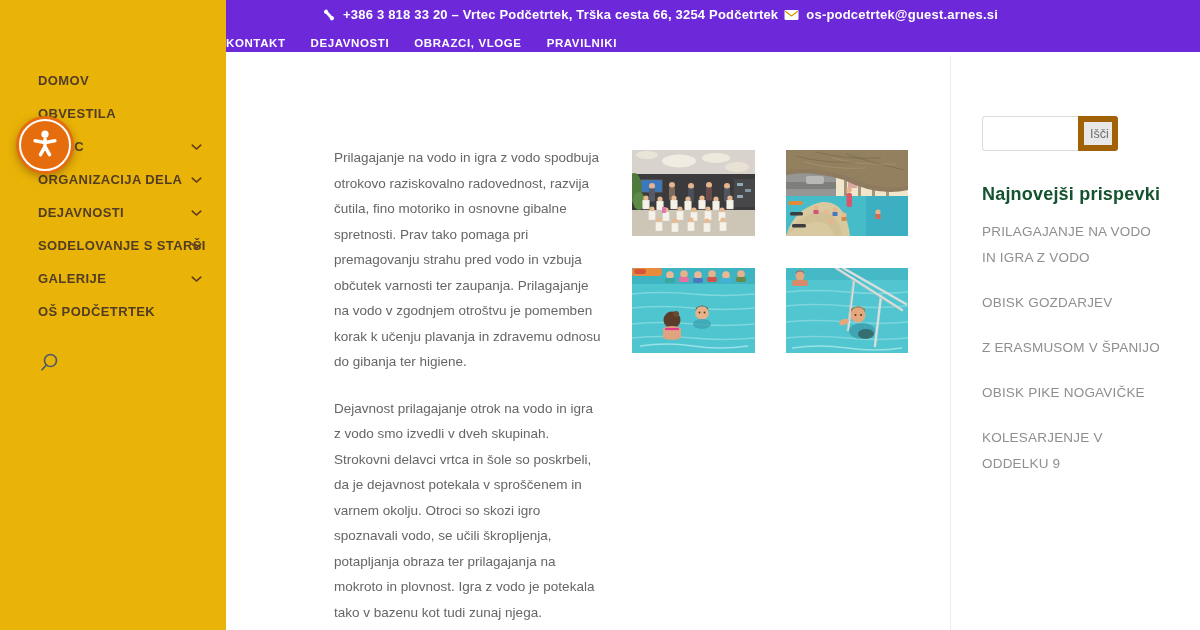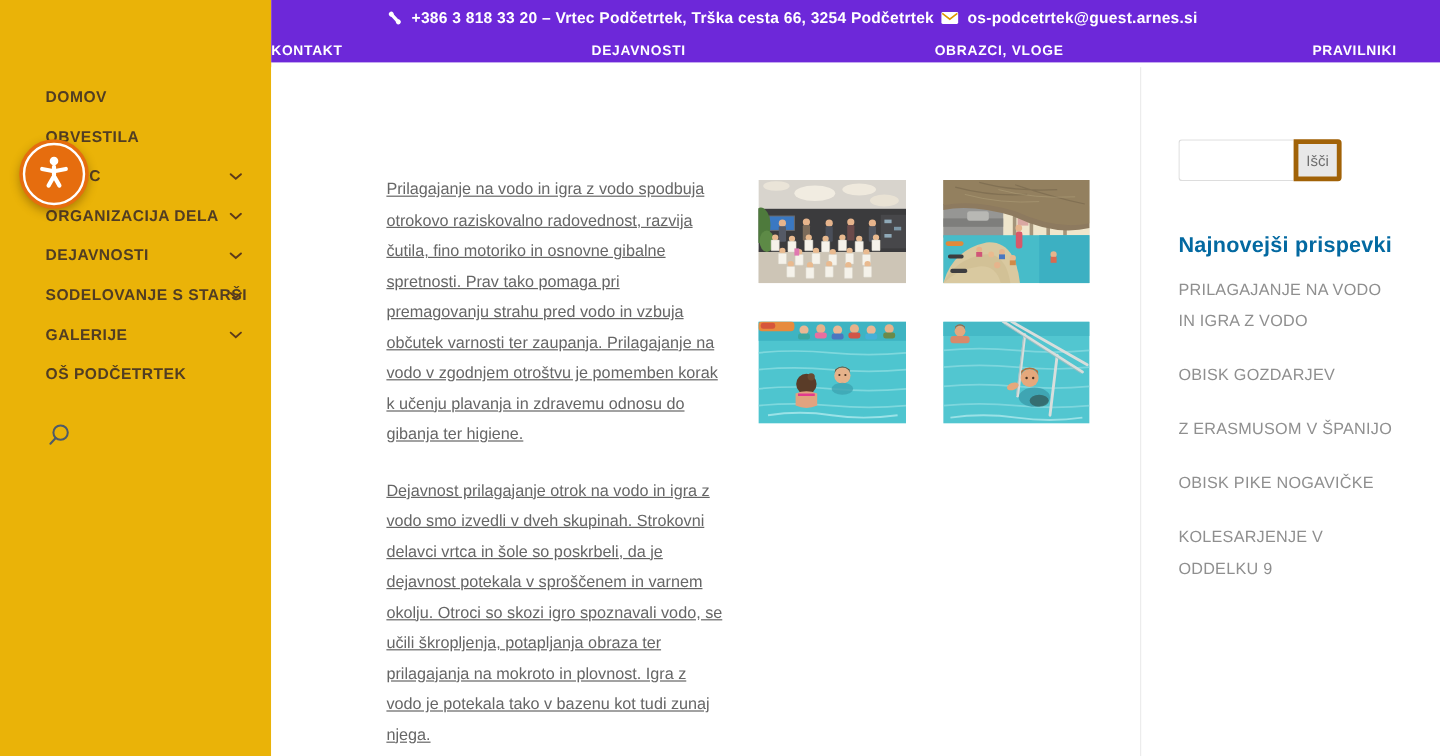--- a/index.html
+++ b/index.html
@@ -23,48 +23,48 @@
   .a11y::before{content:"";position:absolute;inset:3px;border:2.5px solid #fff;border-radius:50%;}
   .a11y svg{position:absolute;left:13px;top:12px;}
 
   
   .topbar{position:absolute;left:226px;top:0;width:974px;height:52px;background:#6d28d9;color:#fff;}
   .contact-row{height:29px;display:flex;align-items:center;padding-left:96px;
                font-size:13px;font-weight:bold;letter-spacing:.2px;}
   .contact-row .icon{line-height:0;margin-right:7px;}
   .contact-row .email-wrap{display:flex;align-items:center;margin-left:6px;}
   .contact-row a{color:#fff;text-decoration:none;}
-  .top-nav{height:27px;display:flex;align-items:center;justify-content:space-between;
+  .top-nav{height:27px;display:flex;align-items:center;justify-content:flex-start;
            gap:25px;padding-right:36px;}
   .top-nav a{color:#fff;text-decoration:none;font-size:11.5px;font-weight:bold;letter-spacing:.6px;}
 
   
   .main{position:absolute;left:226px;top:56px;width:974px;height:574px;background:#fff;}
   .article{position:absolute;left:96px;top:89px;width:280px;color:#666;
            font-size:13.5px;line-height:25.5px;}
-  .article p{margin:0 0 21px 0;text-decoration:underline;}
+  .article p{margin:0 0 21px 12px;}
 
   .photos{position:absolute;left:406px;top:94px;display:grid;
           grid-template-columns:123px 122px;column-gap:31px;row-gap:32px;}
   .photos figure{margin:0;line-height:0;cursor:pointer;}
   .photos svg{display:block;}
 
   .v-divider{position:absolute;left:724px;top:0;width:1px;height:574px;background:#ececec;}
 
   
   .right-sidebar{position:absolute;left:756px;top:60px;width:180px;}
   .search-form{display:flex;width:136px;height:35px;}
   .search-form input{flex:1;min-width:0;height:35px;box-sizing:border-box;
                      border:1px solid #ddd;border-right:none;border-radius:3px 0 0 3px;
                      padding:0 8px;font-size:13px;color:#666;outline:none;
                      font-family:"Liberation Sans",sans-serif;}
-  .search-form button{width:40px;height:35px;background:#e8e8e8;border:4px solid #a16207;
+  .search-form button{width:40px;height:35px;background:#e8e8e8;border:6px solid #a16207;
                       border-radius:0 3px 3px 0;color:#6e6e6e;font-size:12.5px;cursor:pointer;
                       font-family:"Liberation Sans",sans-serif;}
-  .latest-heading{margin:43px 0 0 0;font-size:18px;font-weight:600;color:#0369a1;letter-spacing:.2px;}
+  .latest-heading{margin:33px 0 0 0;font-size:18px;font-weight:600;color:#14532d;letter-spacing:.2px;}
   .posts{list-style:none;margin:14px 0 0 0;padding:0;}
   .posts li{margin:0 0 19px 0;}
   .posts a{color:#8f8f8f;font-size:13.5px;line-height:26px;text-decoration:none;
            text-transform:uppercase;letter-spacing:.2px;}
 </style>
 </head>
 <body>
 
 <div class="page">
 

